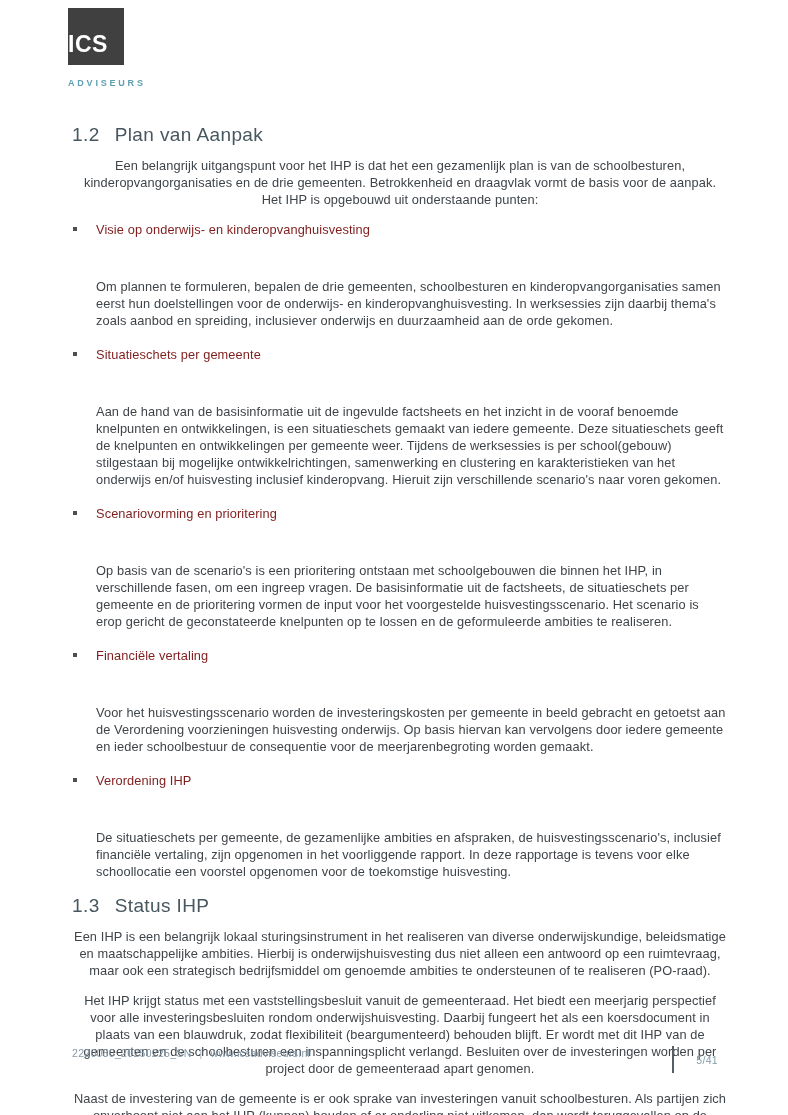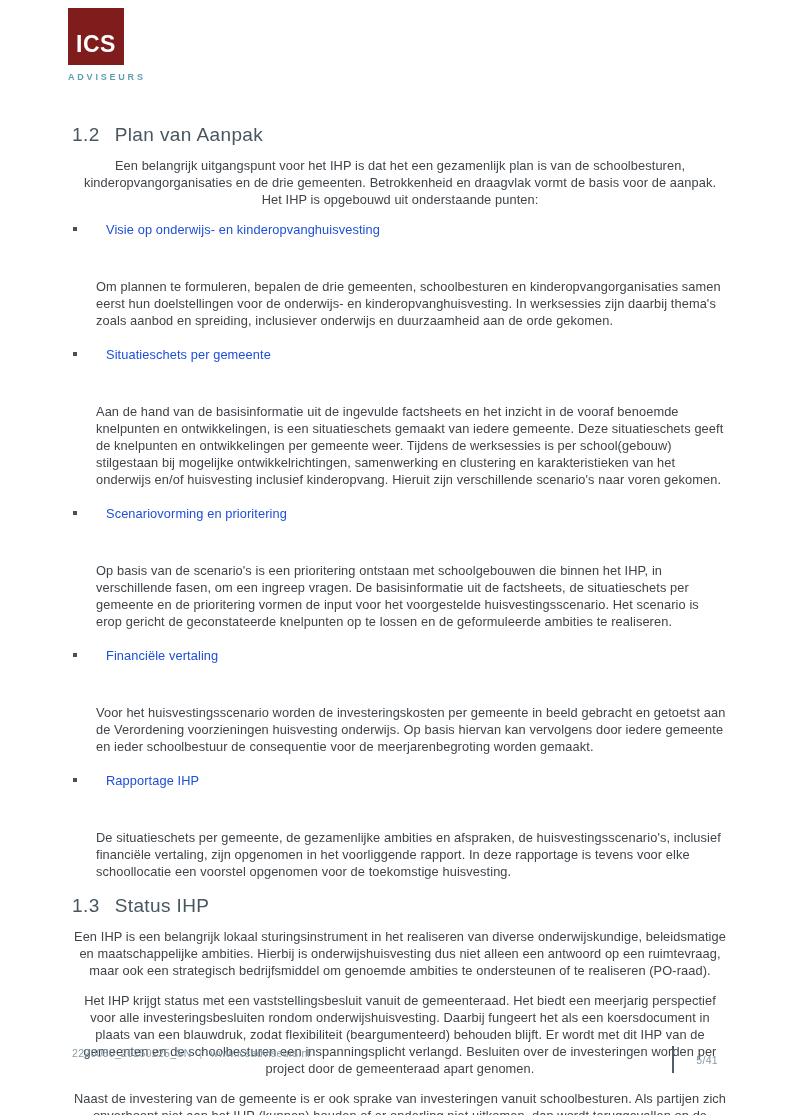--- a/index.html
+++ b/index.html
@@ -10,29 +10,29 @@
     background:#ffffff;
     font-family:"Liberation Sans", sans-serif;
     color:#3F4449;
     overflow:hidden;
   }
 
   
   .logo-block { position:absolute; left:68px; top:8px; }
   .logo-square {
     width:56px; height:57px;
-    background:#7f1d1d;
-    display:flex; align-items:flex-end; justify-content:center;
+    background:#404040;
+    display:flex; align-items:flex-end; justify-content:flex-start;
     box-sizing:border-box; padding-bottom:9px;
   }
   .logo-square span {
     color:#ffffff; font-size:23px; font-weight:bold; letter-spacing:0.5px; line-height:1;
   }
   .logo-sub {
-    margin-top:7px;
+    margin-top:13px;
     color:#5EA0B0;
     font-size:9px; font-weight:bold; letter-spacing:2.8px;
     white-space:nowrap;
     text-align:right;
   }
 
   
   .content {
     position:absolute; left:72px; top:126px; width:656px;
     font-size:12.8px; line-height:17px; letter-spacing:0.1px;
@@ -49,21 +49,21 @@
   ul.bullets { list-style:none; margin:0 0 8px 0; padding:0; }
   ul.bullets li {
     position:relative;
     padding-left:24px;
     margin-bottom:17px;
   }
   ul.bullets li .marker {
     position:absolute; left:1px; top:6px;
     width:4px; height:4px; background:#4F4F4F;
   }
-  .bullet-title { color:#1d4ed8;margin-left:10px; }
+  .bullet-title { color:#7f1d1d; }
   .bullet-body  { color:#3F4449;margin-top:40px; }
 
   .section-2 { margin-top:22px; }
 
   
   .footer {
     position:absolute; left:72px; right:70px; top:1046px; height:27px;
     display:flex; justify-content:space-between;
     color:#859BA9; font-size:10.5px; letter-spacing:0.3px;
   }
@@ -109,21 +109,21 @@
         <div class="bullet-title">Scenariovorming en prioritering</div>
         <div class="bullet-body">Op basis van de scenario's is een prioritering ontstaan met schoolgebouwen die binnen het IHP, in verschillende fasen, om een ingreep vragen. De basisinformatie uit de factsheets, de situatieschets per gemeente en de prioritering vormen de input voor het voorgestelde huisvestingsscenario. Het scenario is erop gericht de geconstateerde knelpunten op te lossen en de geformuleerde ambities te realiseren.</div>
       </li>
       <li>
         <span class="marker"></span>
         <div class="bullet-title">Financiële vertaling</div>
         <div class="bullet-body">Voor het huisvestingsscenario worden de investeringskosten per gemeente in beeld gebracht en getoetst aan de Verordening voorzieningen huisvesting onderwijs. Op basis hiervan kan vervolgens door iedere gemeente en ieder schoolbestuur de consequentie voor de meerjarenbegroting worden gemaakt.</div>
       </li>
       <li>
         <span class="marker"></span>
-        <div class="bullet-title">Rapportage IHP</div>
+        <div class="bullet-title">Verordening IHP</div>
         <div class="bullet-body">De situatieschets per gemeente, de gezamenlijke ambities en afspraken, de huisvestingsscenario's, inclusief financiële vertaling, zijn opgenomen in het voorliggende rapport. In deze rapportage is tevens voor elke schoollocatie een voorstel opgenomen voor de toekomstige huisvesting.</div>
       </li>
     </ul>
 
     <h1 class="section-heading section-2">
       <span class="h-num">1.3</span><span>Status IHP</span>
     </h1>
 
     <p class="para">Een IHP is een belangrijk lokaal sturingsinstrument in het realiseren van diverse onderwijskundige, beleidsmatige en maatschappelijke ambities. Hierbij is onderwijshuisvesting dus niet alleen een antwoord op een ruimtevraag, maar ook een strategisch bedrijfsmiddel om genoemde ambities te ondersteunen of te realiseren (PO-raad).</p>
     <p class="para">Het IHP krijgt status met een vaststellingsbesluit vanuit de gemeenteraad. Het biedt een meerjarig perspectief voor alle investeringsbesluiten rondom onderwijshuisvesting. Daarbij fungeert het als een koersdocument in plaats van een blauwdruk, zodat flexibiliteit (beargumenteerd) behouden blijft. Er wordt met dit IHP van de gemeenten en de schoolbesturen een inspanningsplicht verlangd. Besluiten over de investeringen worden per project door de gemeenteraad apart genomen.</p>

